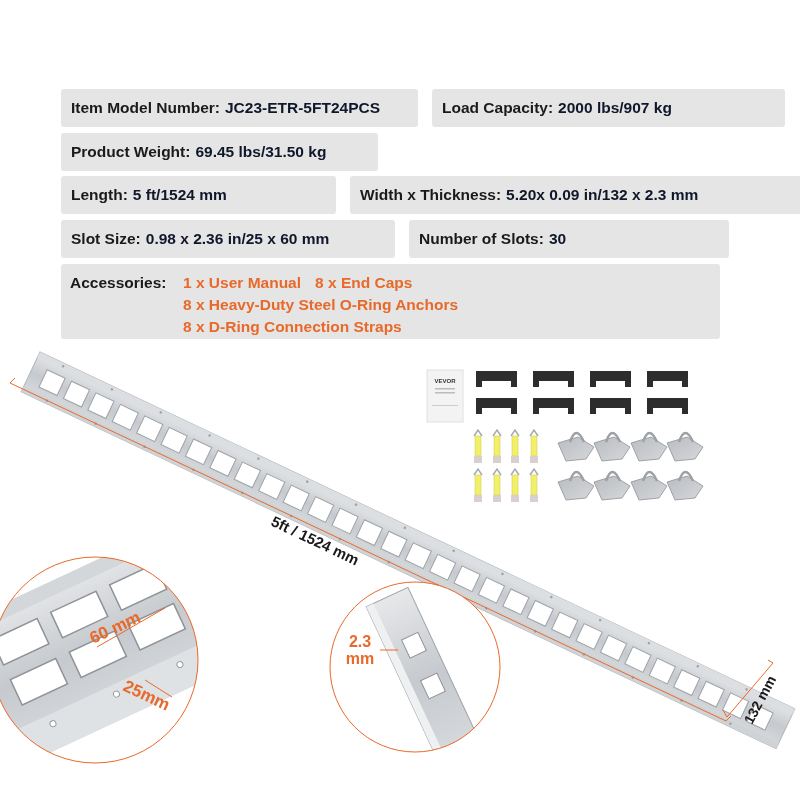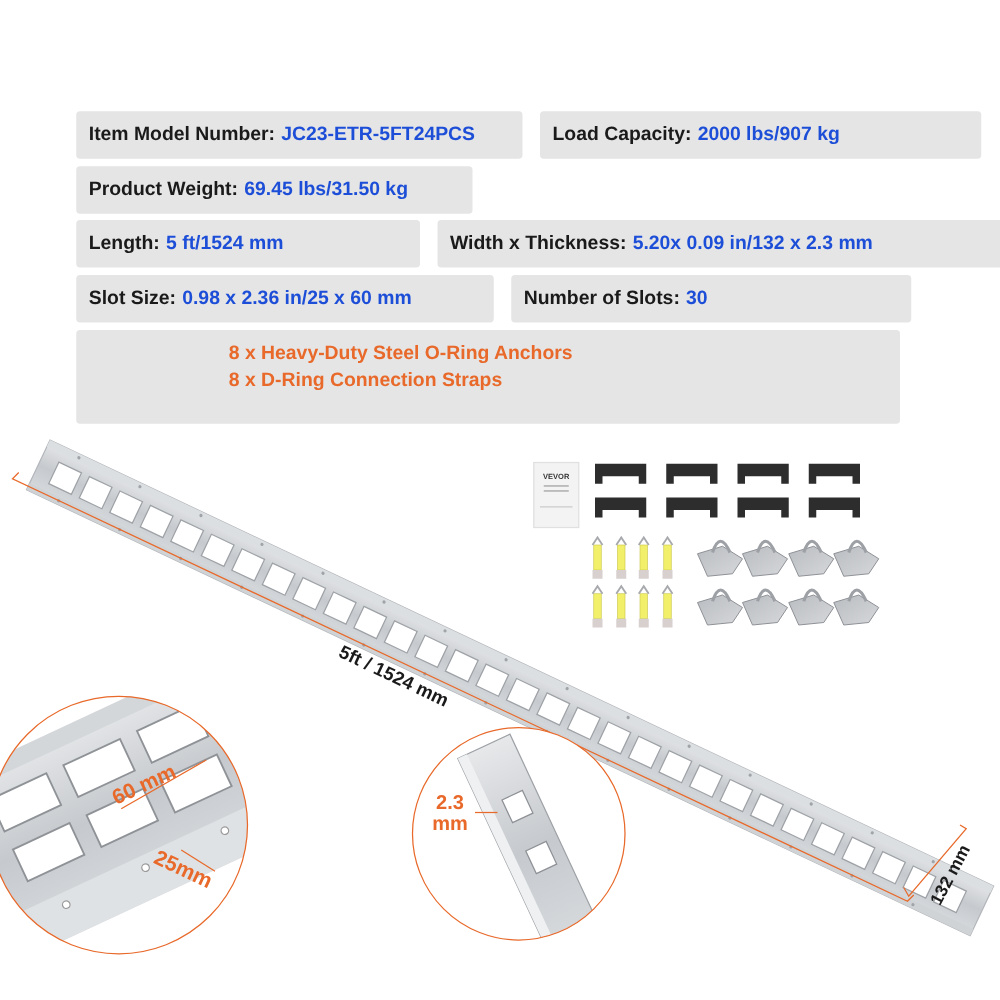--- a/index.html
+++ b/index.html
@@ -7,21 +7,21 @@
   body { position: relative; font-family: "Liberation Sans", sans-serif; }
 
   .spec-table { position: absolute; left: 61px; top: 89px; width: 659px; }
   .row { position: absolute; left: 0; height: 38px; display: flex; gap: 14px; }
   .cell {
     background: #e5e5e5; border-radius: 3px; height: 38px;
     display: flex; align-items: center; padding-left: 10px;
     font-size: 15.5px; font-weight: bold; white-space: nowrap;
   }
   .lbl { color: #1a1a1a; }
-  .val { color: #1d4ed8; margin-left: 5px; }
+  .val { color: #0f172a; margin-left: 5px; }
 
   .acc-cell {
     position: absolute; left: 0; top: 175px; width: 659px; height: 75px;
     background: #e5e5e5; border-radius: 3px; padding: 8px 0 0 9px;
     font-size: 15.5px; font-weight: bold;
   }
   .acc-line { height: 22px; line-height: 22px; white-space: nowrap; }
   .acc-label { color: #1a1a1a; display: inline-block; width: 113px; }
   .acc-val { color: #e8692a; }
   .acc-indent { display: inline-block; width: 113px; }
@@ -64,20 +64,23 @@
     <div class="cell" style="width:334px">
       <span class="lbl">Slot Size:</span>
       <span class="val">0.98 x 2.36 in/25 x 60 mm</span>
     </div>
     <div class="cell" style="width:320px">
       <span class="lbl">Number of Slots:</span>
       <span class="val">30</span>
     </div>
   </div>
   <div class="acc-cell">
+    <div class="acc-line">
+      <span class="acc-label">Accessories:</span><span class="acc-val">1 x User Manual</span><span style="display:inline-block;width:14px"></span><span class="acc-val">8 x End Caps</span>
+    </div>
     <div class="acc-line"><span class="acc-indent"></span><span class="acc-val">8 x Heavy-Duty Steel O-Ring Anchors</span></div>
     <div class="acc-line"><span class="acc-indent"></span><span class="acc-val">8 x D-Ring Connection Straps</span></div>
   </div>
 </div>
 
 <div class="scene">
   <svg width="800" height="455" viewBox="0 345 800 455" xmlns="http://www.w3.org/2000/svg">
     <defs>
       <linearGradient id="steel" x1="0" y1="0" x2="0" y2="1">
         <stop offset="0" stop-color="#e6e8ea"></stop>

